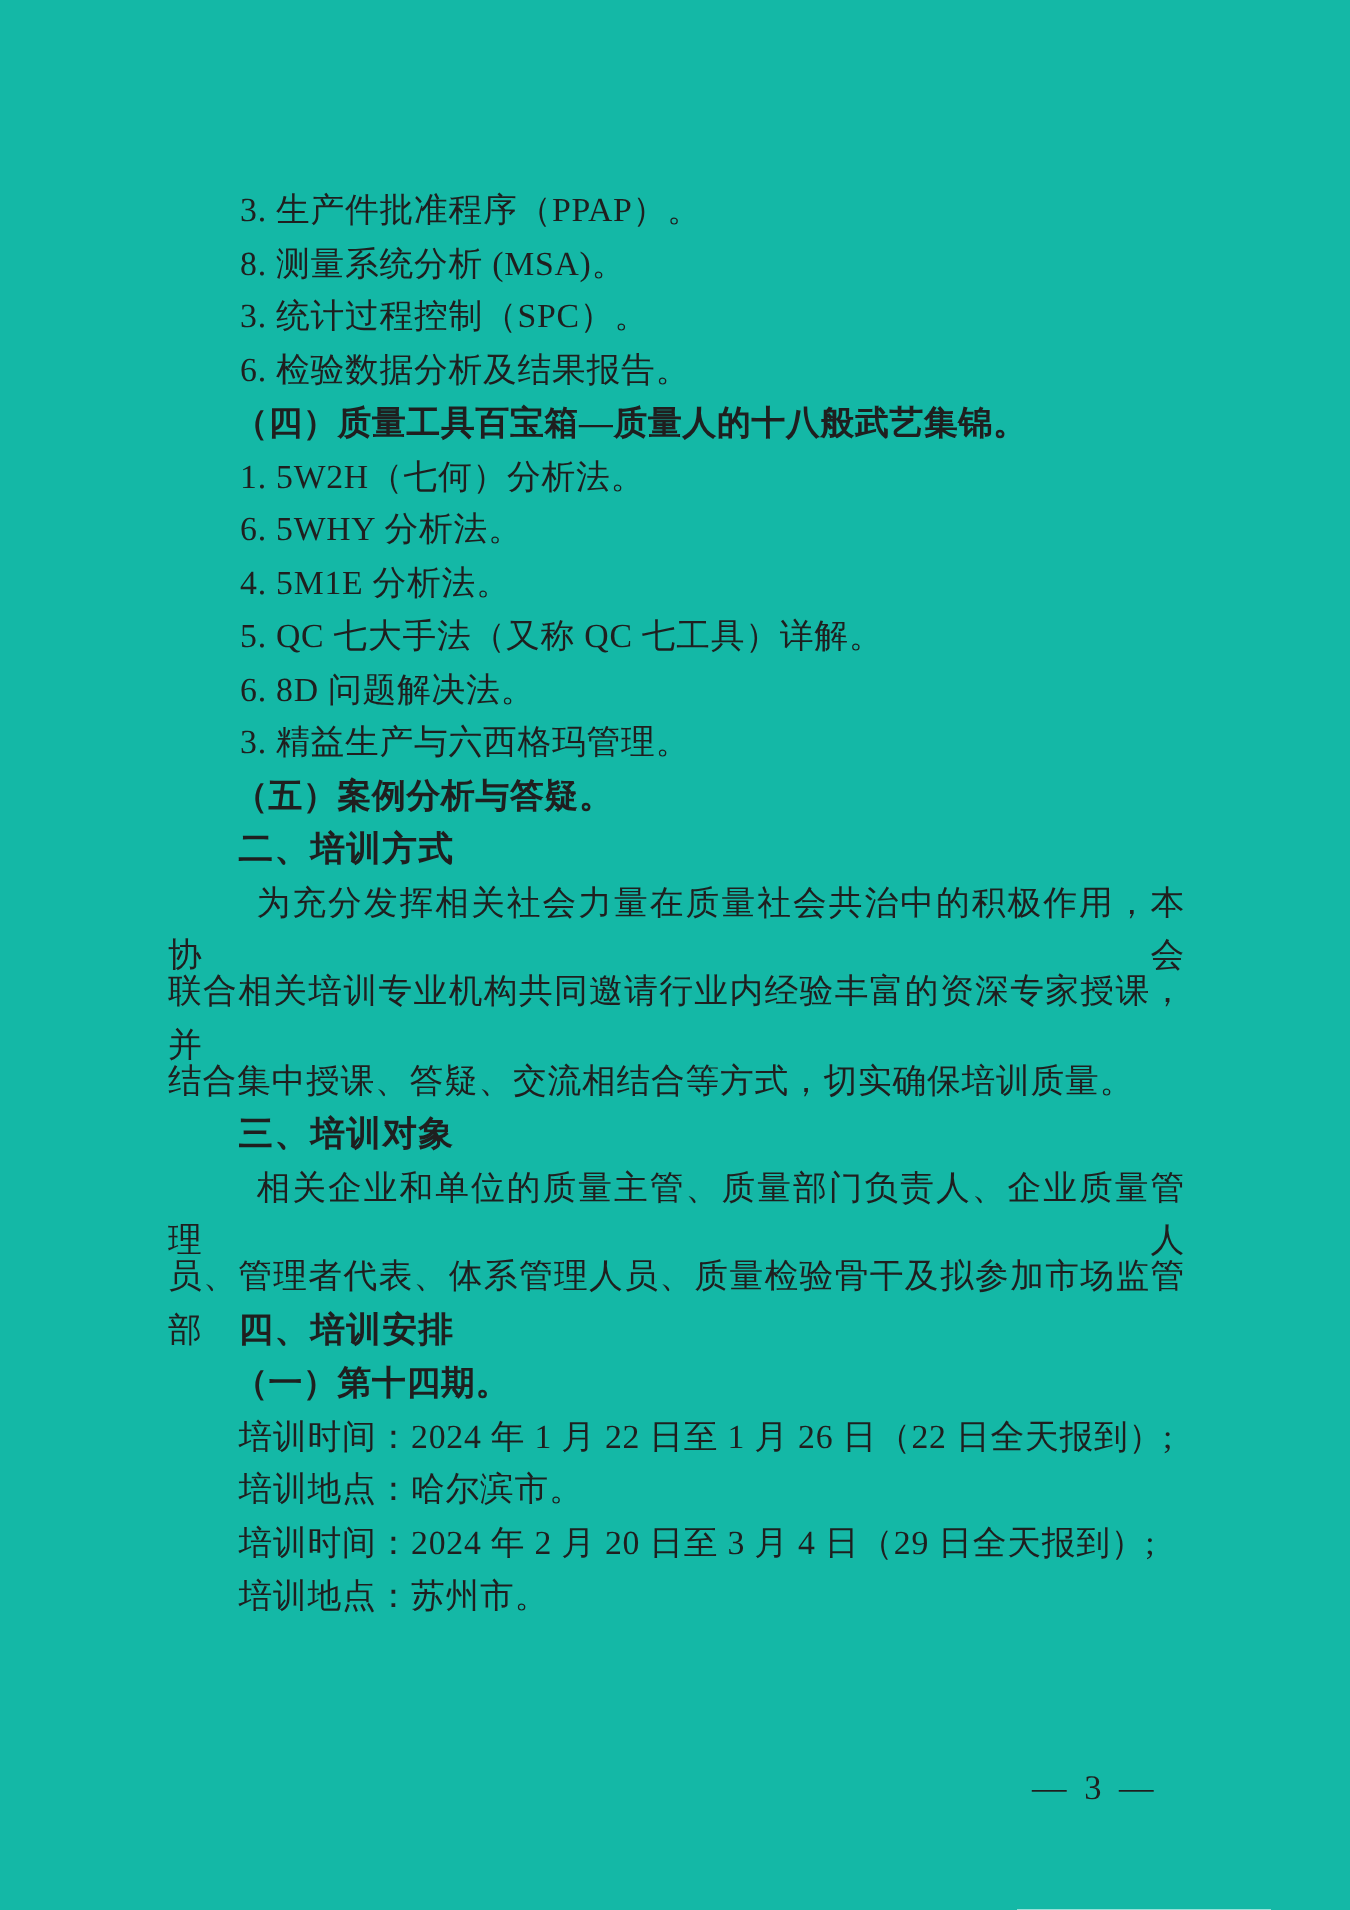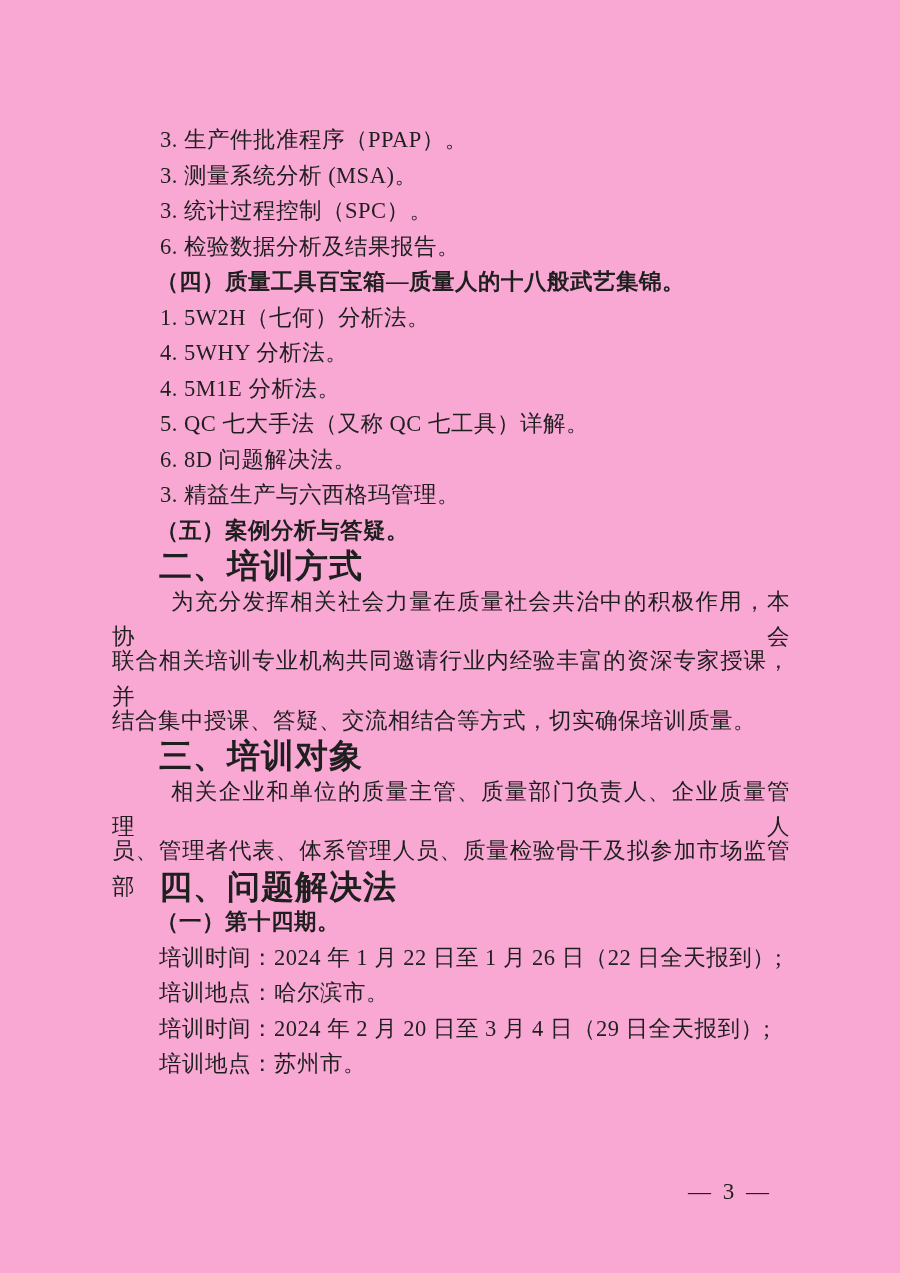--- a/index.html
+++ b/index.html
@@ -4,21 +4,21 @@
 <style>
   html, body {
     margin: 0;
     padding: 0;
     background: #ffffff;
   }
   .page {
     position: relative;
     width: 900px;
     height: 1273px;
-    background: #f9a8d4;
+    background: #14b8a6;
     font-family: "Liberation Serif", serif;
     color: #1f1f1f;
     overflow: hidden;
   }
   .content {
     position: absolute;
     left: 112px;
     top: 122px;
     width: 678px;
   }
@@ -35,21 +35,21 @@
   
   p.item-bold {
     padding-left: 44px;
     font-weight: 700;
   }
   
   p.heading {
     padding-left: 47px;
     font-weight: 700;
     font-family: "Liberation Sans", sans-serif;
-    font-size: 33px;
+    font-size: 23px;
     letter-spacing: 1px;
   }
   
   p.para-first { text-indent: 59px; }
   
   p.para { padding-left: 0; margin-top: 24px; }
   
   p.fill {
     white-space: normal;
     text-align: justify;
@@ -66,39 +66,39 @@
     color: #1f1f1f;
     font-family: "Liberation Serif", serif;
   }
 </style>
 </head>
 <body>
 
 <div class="page">
   <div class="content">
     <p class="line item">3. 生产件批准程序（PPAP）。</p>
-    <p class="line item">3. 测量系统分析 (MSA)。</p>
+    <p class="line item">8. 测量系统分析 (MSA)。</p>
     <p class="line item">3. 统计过程控制（SPC）。</p>
     <p class="line item">6. 检验数据分析及结果报告。</p>
     <p class="line item-bold">（四）质量工具百宝箱—质量人的十八般武艺集锦。</p>
     <p class="line item">1. 5W2H（七何）分析法。</p>
-    <p class="line item">4. 5WHY 分析法。</p>
+    <p class="line item">6. 5WHY 分析法。</p>
     <p class="line item">4. 5M1E 分析法。</p>
     <p class="line item">5. QC 七大手法（又称 QC 七工具）详解。</p>
     <p class="line item">6. 8D 问题解决法。</p>
     <p class="line item">3. 精益生产与六西格玛管理。</p>
     <p class="line item-bold">（五）案例分析与答疑。</p>
     <p class="line heading">二、培训方式</p>
     <p class="line para-first fill">为充分发挥相关社会力量在质量社会共治中的积极作用，本协会</p>
     <p class="line para fill">联合相关培训专业机构共同邀请行业内经验丰富的资深专家授课，并</p>
     <p class="line para">结合集中授课、答疑、交流相结合等方式，切实确保培训质量。</p>
     <p class="line heading">三、培训对象</p>
     <p class="line para-first fill">相关企业和单位的质量主管、质量部门负责人、企业质量管理人</p>
     <p class="line para fill">员、管理者代表、体系管理人员、质量检验骨干及拟参加市场监管部</p>
-    <p class="line heading">四、问题解决法</p>
+    <p class="line heading">四、培训安排</p>
     <p class="line item-bold">（一）第十四期。</p>
     <p class="line detail">培训时间：2024 年 1 月 22 日至 1 月 26 日（22 日全天报到）;</p>
     <p class="line detail">培训地点：哈尔滨市。</p>
     <p class="line detail">培训时间：2024 年 2 月 20 日至 3 月 4 日（29 日全天报到）;</p>
     <p class="line detail">培训地点：苏州市。</p>
   </div>
 
   <div class="page-num">— 3 —</div>
 </div>
 

